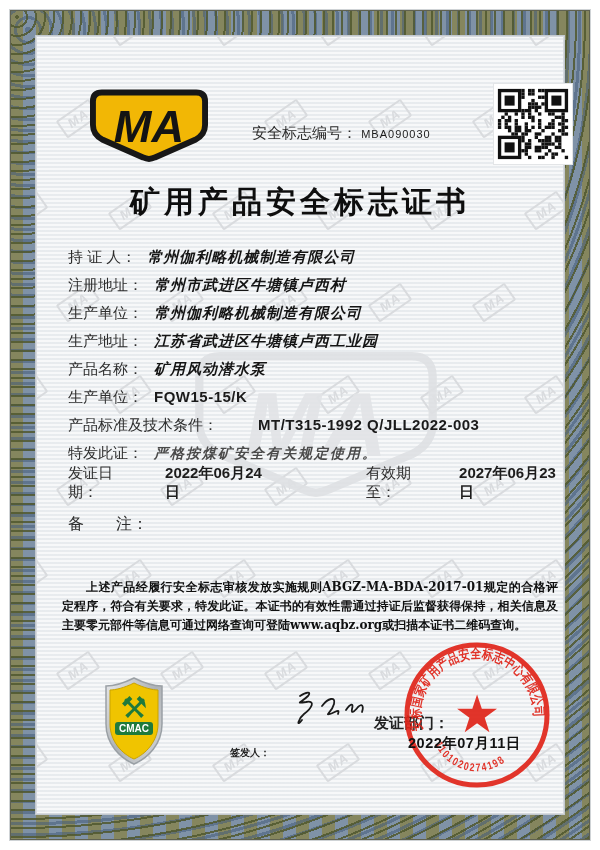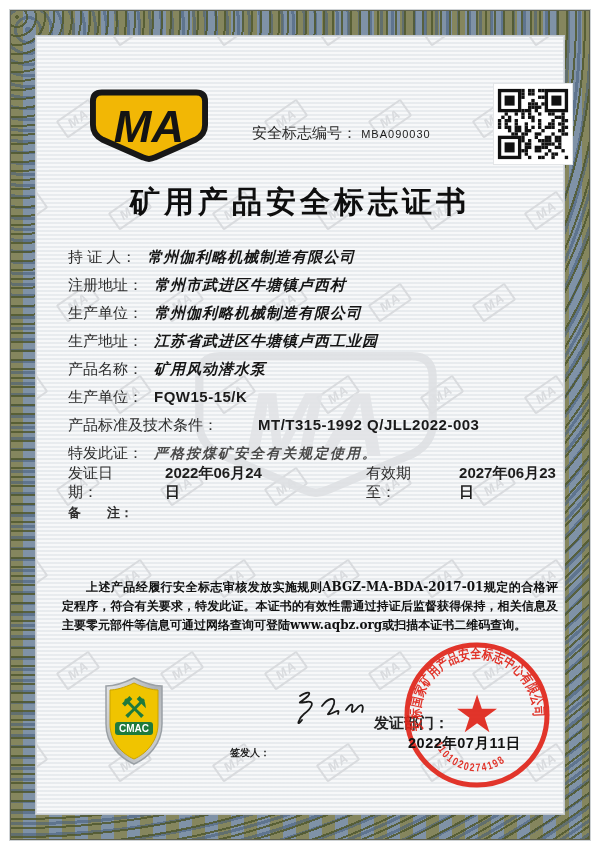--- a/index.html
+++ b/index.html
@@ -37,21 +37,21 @@
   .fields{position:absolute;left:32px;top:212px;width:500px;}
   .frow{display:flex;align-items:baseline;height:28px;font-size:15px;}
   .flabel{color:#2d2d2d;white-space:pre;flex:0 0 auto;}
   .fvalue{margin-left:11px;color:#151515;}
   .kai{font-family:"DejaVu Serif",serif;font-weight:700;font-style:italic;font-size:15px;letter-spacing:1px;}
   .kai-light{font-family:"DejaVu Serif",serif;font-weight:700;font-style:italic;color:#4a4a4a;
     font-size:14px;letter-spacing:2px;text-align:center;}
   .hei{font-weight:700;font-size:15px;letter-spacing:.5px;color:#1a1a1a;}
   .dates-row{position:absolute;left:32px;top:428px;width:500px;font-size:15px;color:#2d2d2d;display:flex;align-items:baseline;}
   .date-val{font-weight:600;color:#1c1c1c;}
-  .remark{position:absolute;left:32px;top:468px;font-size:13px;color:#2d2d2d;white-space:pre;font-weight:bold;}
+  .remark{position:absolute;left:32px;top:478px;font-size:16px;color:#2d2d2d;white-space:pre;}
   
   .statement{position:absolute;left:26px;top:542px;width:496px;font-size:12px;line-height:1.58;
     font-family:"DejaVu Serif",serif;font-weight:700;color:#101010;text-align:justify;text-indent:2em;}
   
   .cmac{position:absolute;left:66px;top:640px;width:64px;height:90px;}
   .sign-label{position:absolute;left:194px;top:690px;font-size:10px;font-weight:700;color:#222;margin-top:20px;}
   .signature{position:absolute;left:246px;top:646px;width:96px;height:64px;}
   .dept-label{position:absolute;left:338px;top:678px;font-size:15px;font-weight:700;color:#222;}
   .seal{position:absolute;left:366px;top:604px;width:150px;height:150px;}
   .seal-date{position:absolute;left:372px;top:698px;width:140px;font-size:14.5px;font-weight:700;

